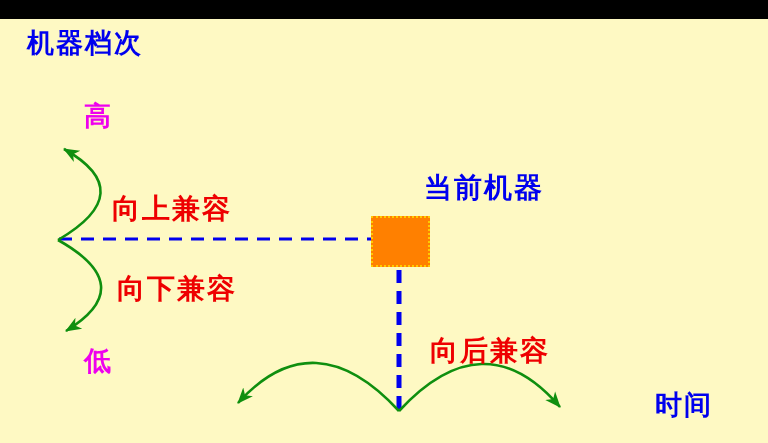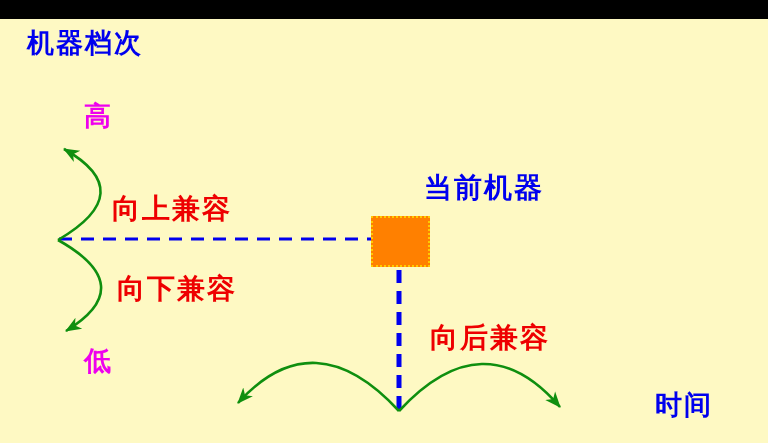--- a/index.html
+++ b/index.html
@@ -63,19 +63,19 @@
 
   <div class="lbl magenta f27" style="left:84px;top:84px;">高</div>
 
   <div class="lbl red f28" style="left:112px;top:176px;">向上兼容</div>
 
   <div class="lbl red f28" style="left:117px;top:256px;">向下兼容</div>
 
   <div class="lbl blue f28" style="left:424px;top:155px;">当前机器</div>
 
 
-  <div class="lbl red f28" style="left:430px;top:305px;">向后兼容</div>
+  <div class="lbl red f28" style="left:430px;top:318px;">向后兼容</div>
 
   <div class="lbl magenta f27" style="left:84px;top:329px;">低</div>
 
   <div class="lbl blue f27" style="left:655px;top:373px;">时间</div>
 
 </div>
 
 </body></html>

